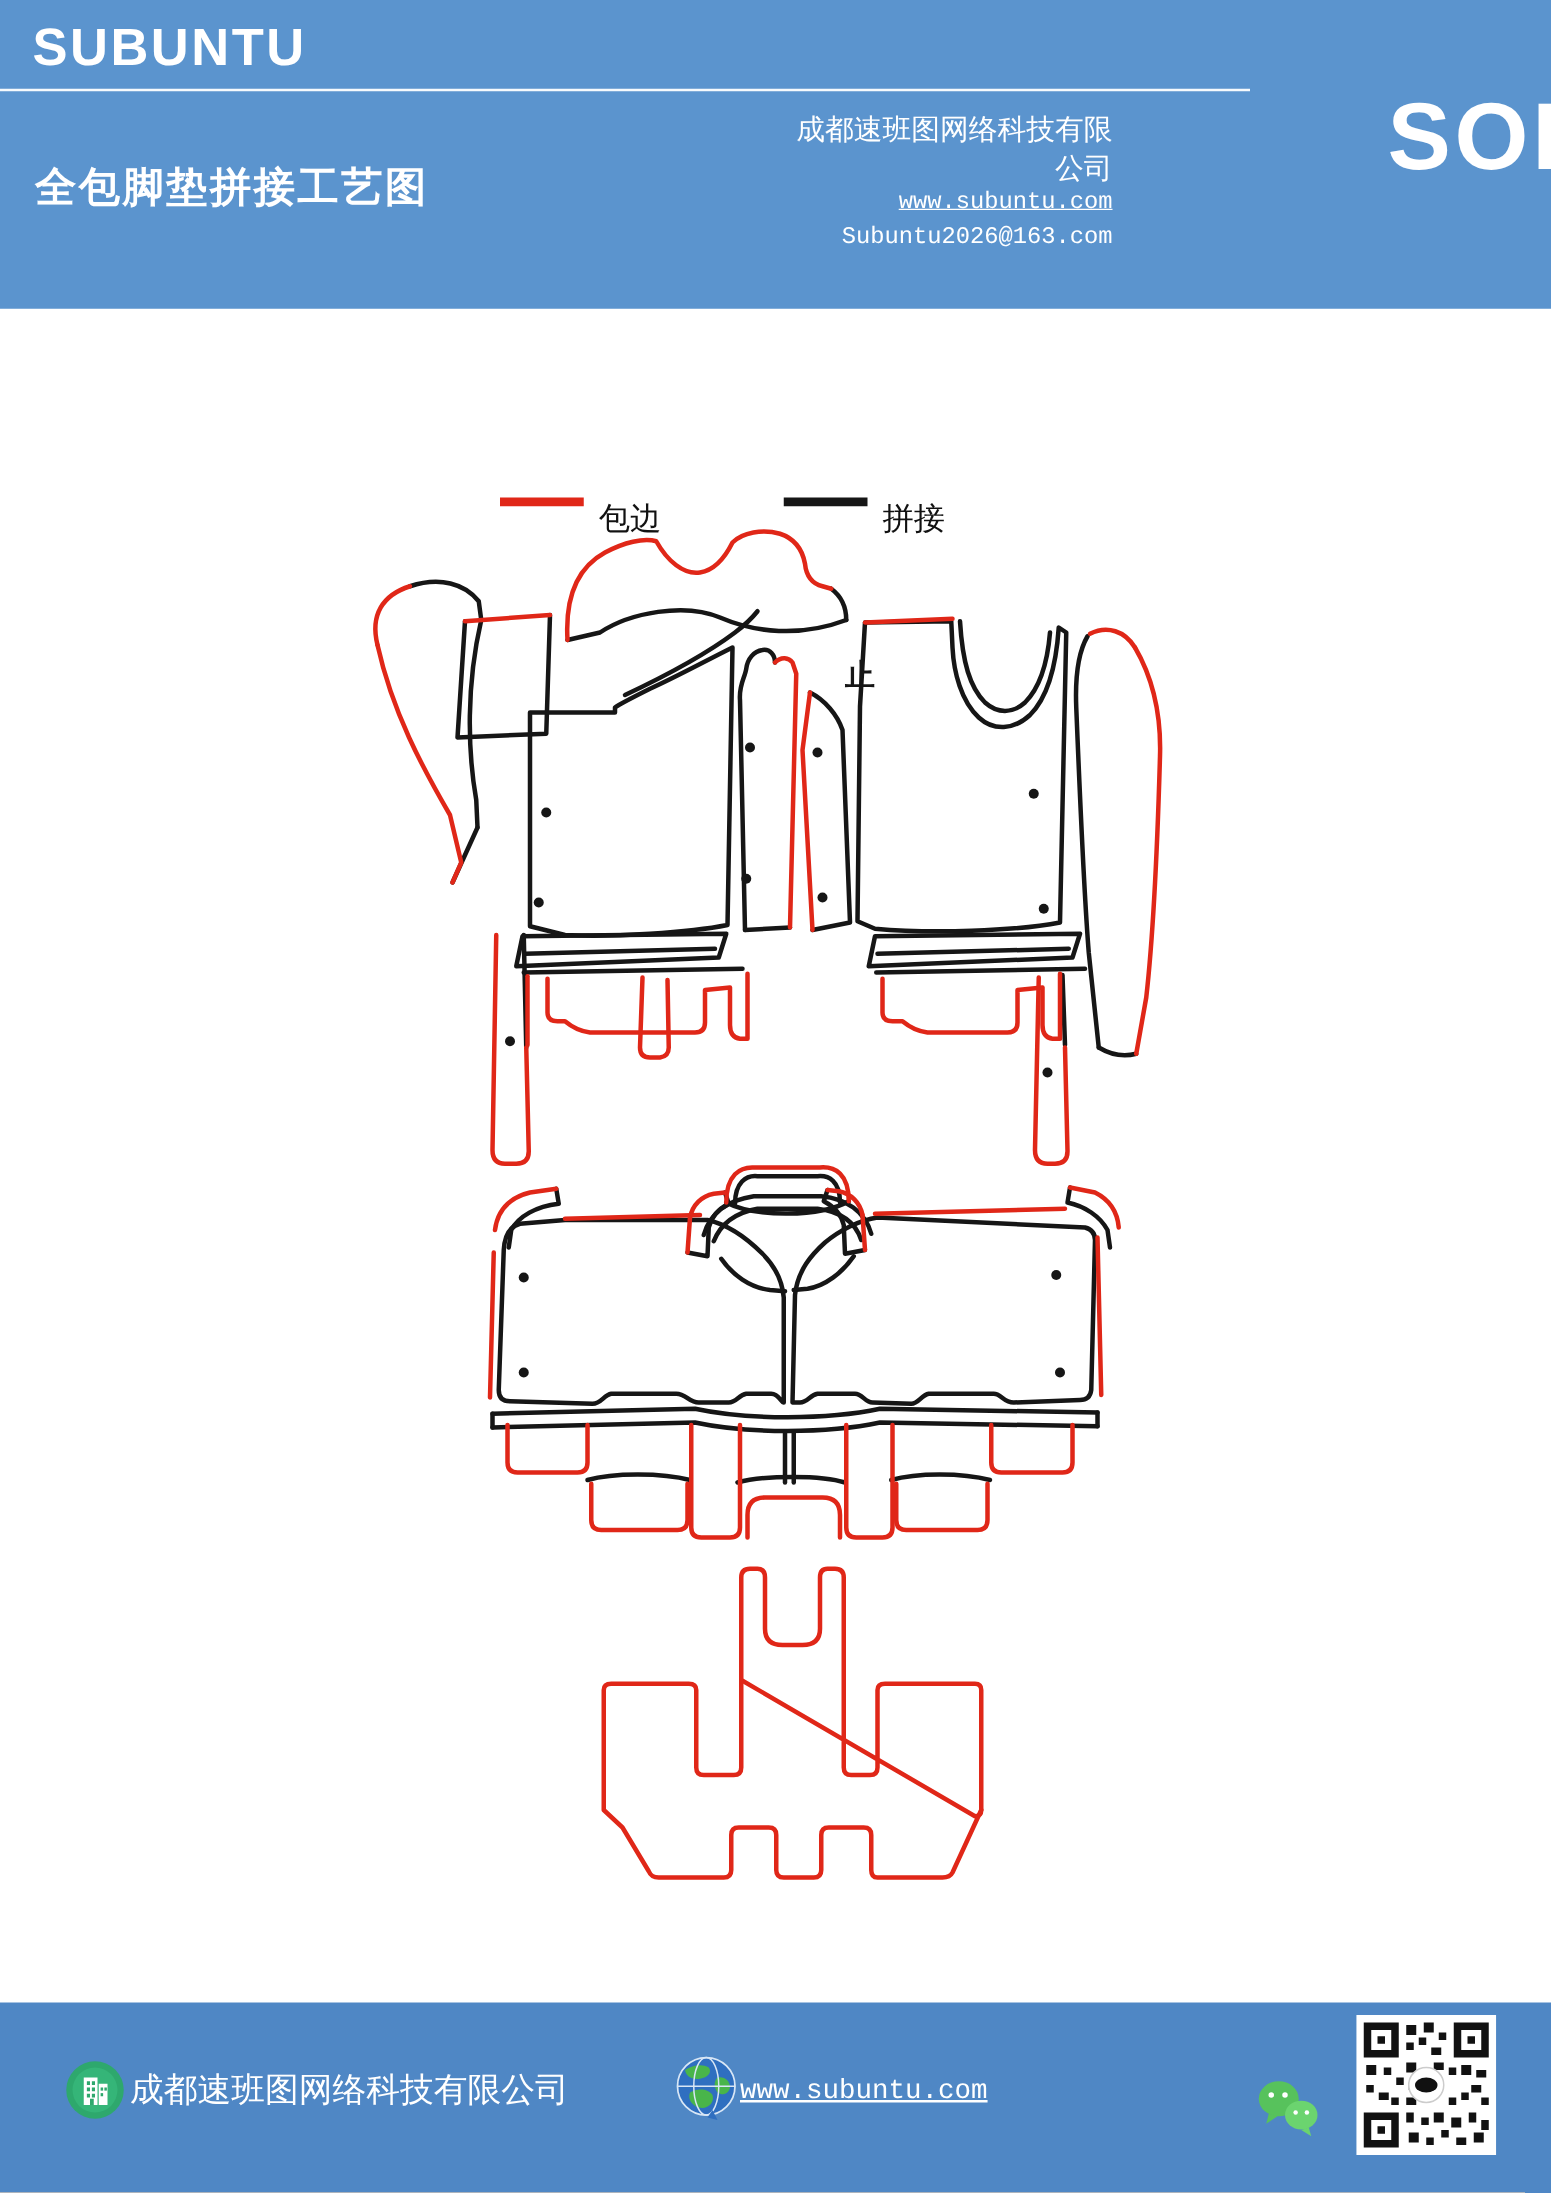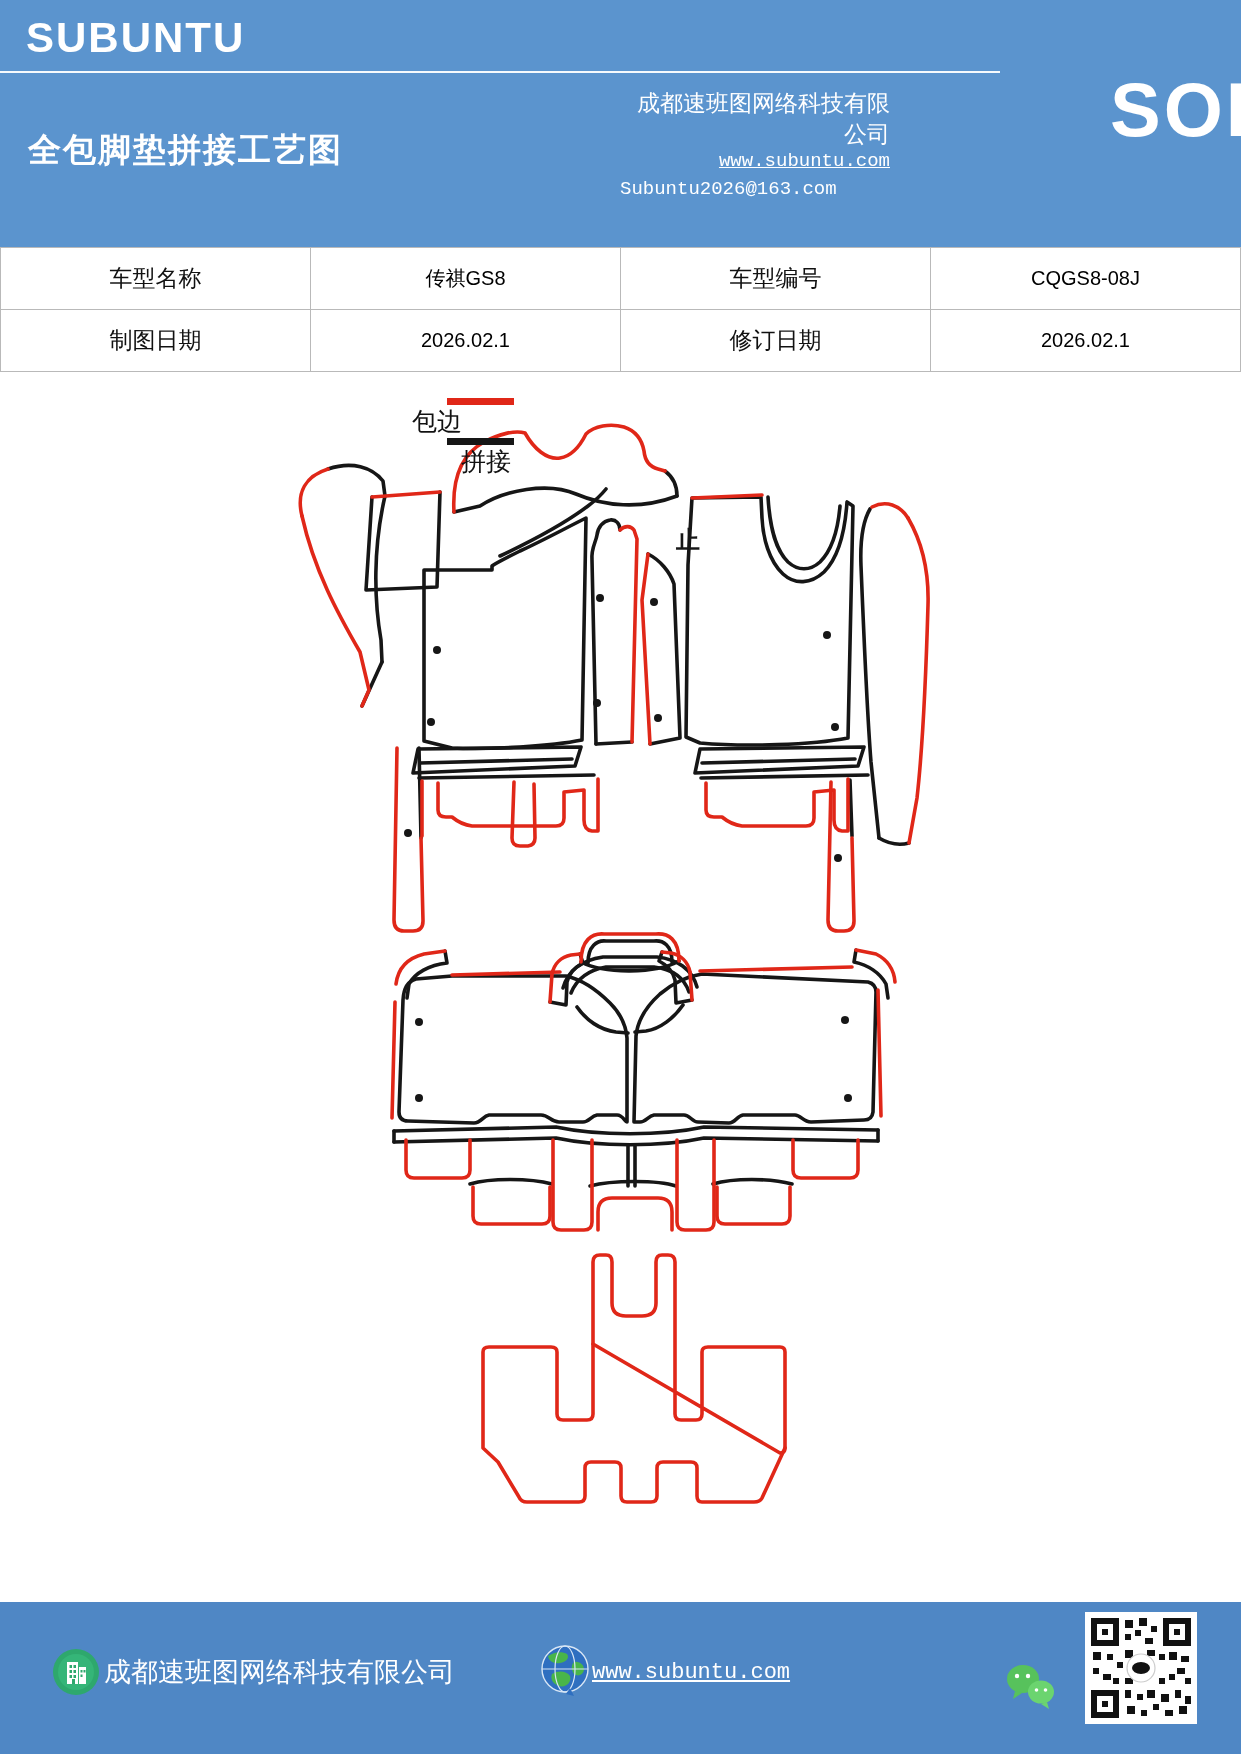--- a/index.html
+++ b/index.html
@@ -11,30 +11,30 @@
          letter-spacing:2px;font-family:"Liberation Sans",sans-serif;}
   .hrule{position:absolute;left:0;top:71px;width:1000px;height:2px;background:rgba(255,255,255,.95);}
   .doc-title{position:absolute;left:28px;top:128px;color:#fff;font-size:33px;
              font-family:"Liberation Serif",serif;letter-spacing:2px;font-weight:bold;}
   .hdr-company{position:absolute;left:620px;top:88px;width:270px;text-align:right;color:#fff;
                font-size:23px;font-family:"Liberation Serif",serif;}
   .sop{position:absolute;left:1110px;top:66px;color:#fff;font-size:76px;font-weight:bold;
        letter-spacing:3px;}
   .hdr-site{position:absolute;left:620px;top:150px;width:270px;text-align:right;color:#fff;
             font-size:19px;font-family:"Liberation Mono",monospace;text-decoration:underline;}
-  .hdr-mail{position:absolute;left:620px;top:178px;width:270px;text-align:left;color:#fff;
+  .hdr-mail{position:absolute;left:620px;top:178px;width:270px;text-align:right;color:#fff;
             font-size:19px;font-family:"Liberation Mono",monospace;}
   
   .tbl{position:absolute;left:0;top:247px;width:1241px;height:119px;z-index:2;
        border-collapse:collapse;table-layout:fixed;background:#fff;}
   .tbl td{border:1px solid #b9b9b9;text-align:center;vertical-align:middle;height:59px;}
   .tbl .lab{font-family:"Liberation Serif",serif;font-size:23px;color:#111;}
   .tbl .val{font-family:"Liberation Sans",sans-serif;font-size:20px;color:#000;}
   
-  .legend{position:absolute;left:400px;top:398px;display:flex;align-items:center;z-index:2;flex-direction:column;}
+  .legend{position:absolute;left:400px;top:398px;display:flex;align-items:flex-start;z-index:2;}
   .sw{width:67px;height:7px;display:inline-block;}
   .legend .lt{font-family:"Liberation Serif",serif;font-size:25px;color:#111;margin:0 98px 0 12px;}
   .legend .lt:last-child{margin-right:0;}
   
   .diag{position:absolute;left:0;top:0;width:1241px;height:1754px;z-index:1;}
   .red{stroke:#e02718;fill:none;stroke-width:3.6;stroke-linecap:round;stroke-linejoin:round;}
   .blk{stroke:#161616;fill:none;stroke-width:3.6;stroke-linecap:round;stroke-linejoin:round;}
   .dot{fill:#161616;stroke:none;}
   .stopmark{font:bold 24px "Liberation Serif",serif;fill:#161616;}
   
@@ -53,36 +53,20 @@
   <div class="hdr">
     <div class="brand">SUBUNTU</div>
     <div class="hrule"></div>
     <div class="doc-title">全包脚垫拼接工艺图</div>
     <div class="hdr-company">成都速班图网络科技有限公司</div>
     <div class="sop">SOP</div>
     <div class="hdr-site">www.subuntu.com</div>
     <div class="hdr-mail">Subuntu2026@163.com</div>
   </div>
 
-  <table class="tbl">
-    <tbody>
-        <tr>
-      <td class="lab">车型名称</td>
-      <td class="val">传祺GS8</td>
-      <td class="lab">车型编号</td>
-      <td class="val">CQGS8-08J</td>
-    </tr>
-    <tr>
-      <td class="lab">制图日期</td>
-      <td class="val">2026.02.1</td>
-      <td class="lab">修订日期</td>
-      <td class="val">2026.02.1</td>
-    </tr>
-  </tbody>
-    </table>
 
   <div class="legend">
     <span class="sw" style="background:#e02718"></span>
     <span class="lt">包边</span>
     <span class="sw" style="background:#161616"></span>
     <span class="lt">拼接</span>
   </div>
 
   <svg class="diag" viewBox="0 0 1241 1754">
 

